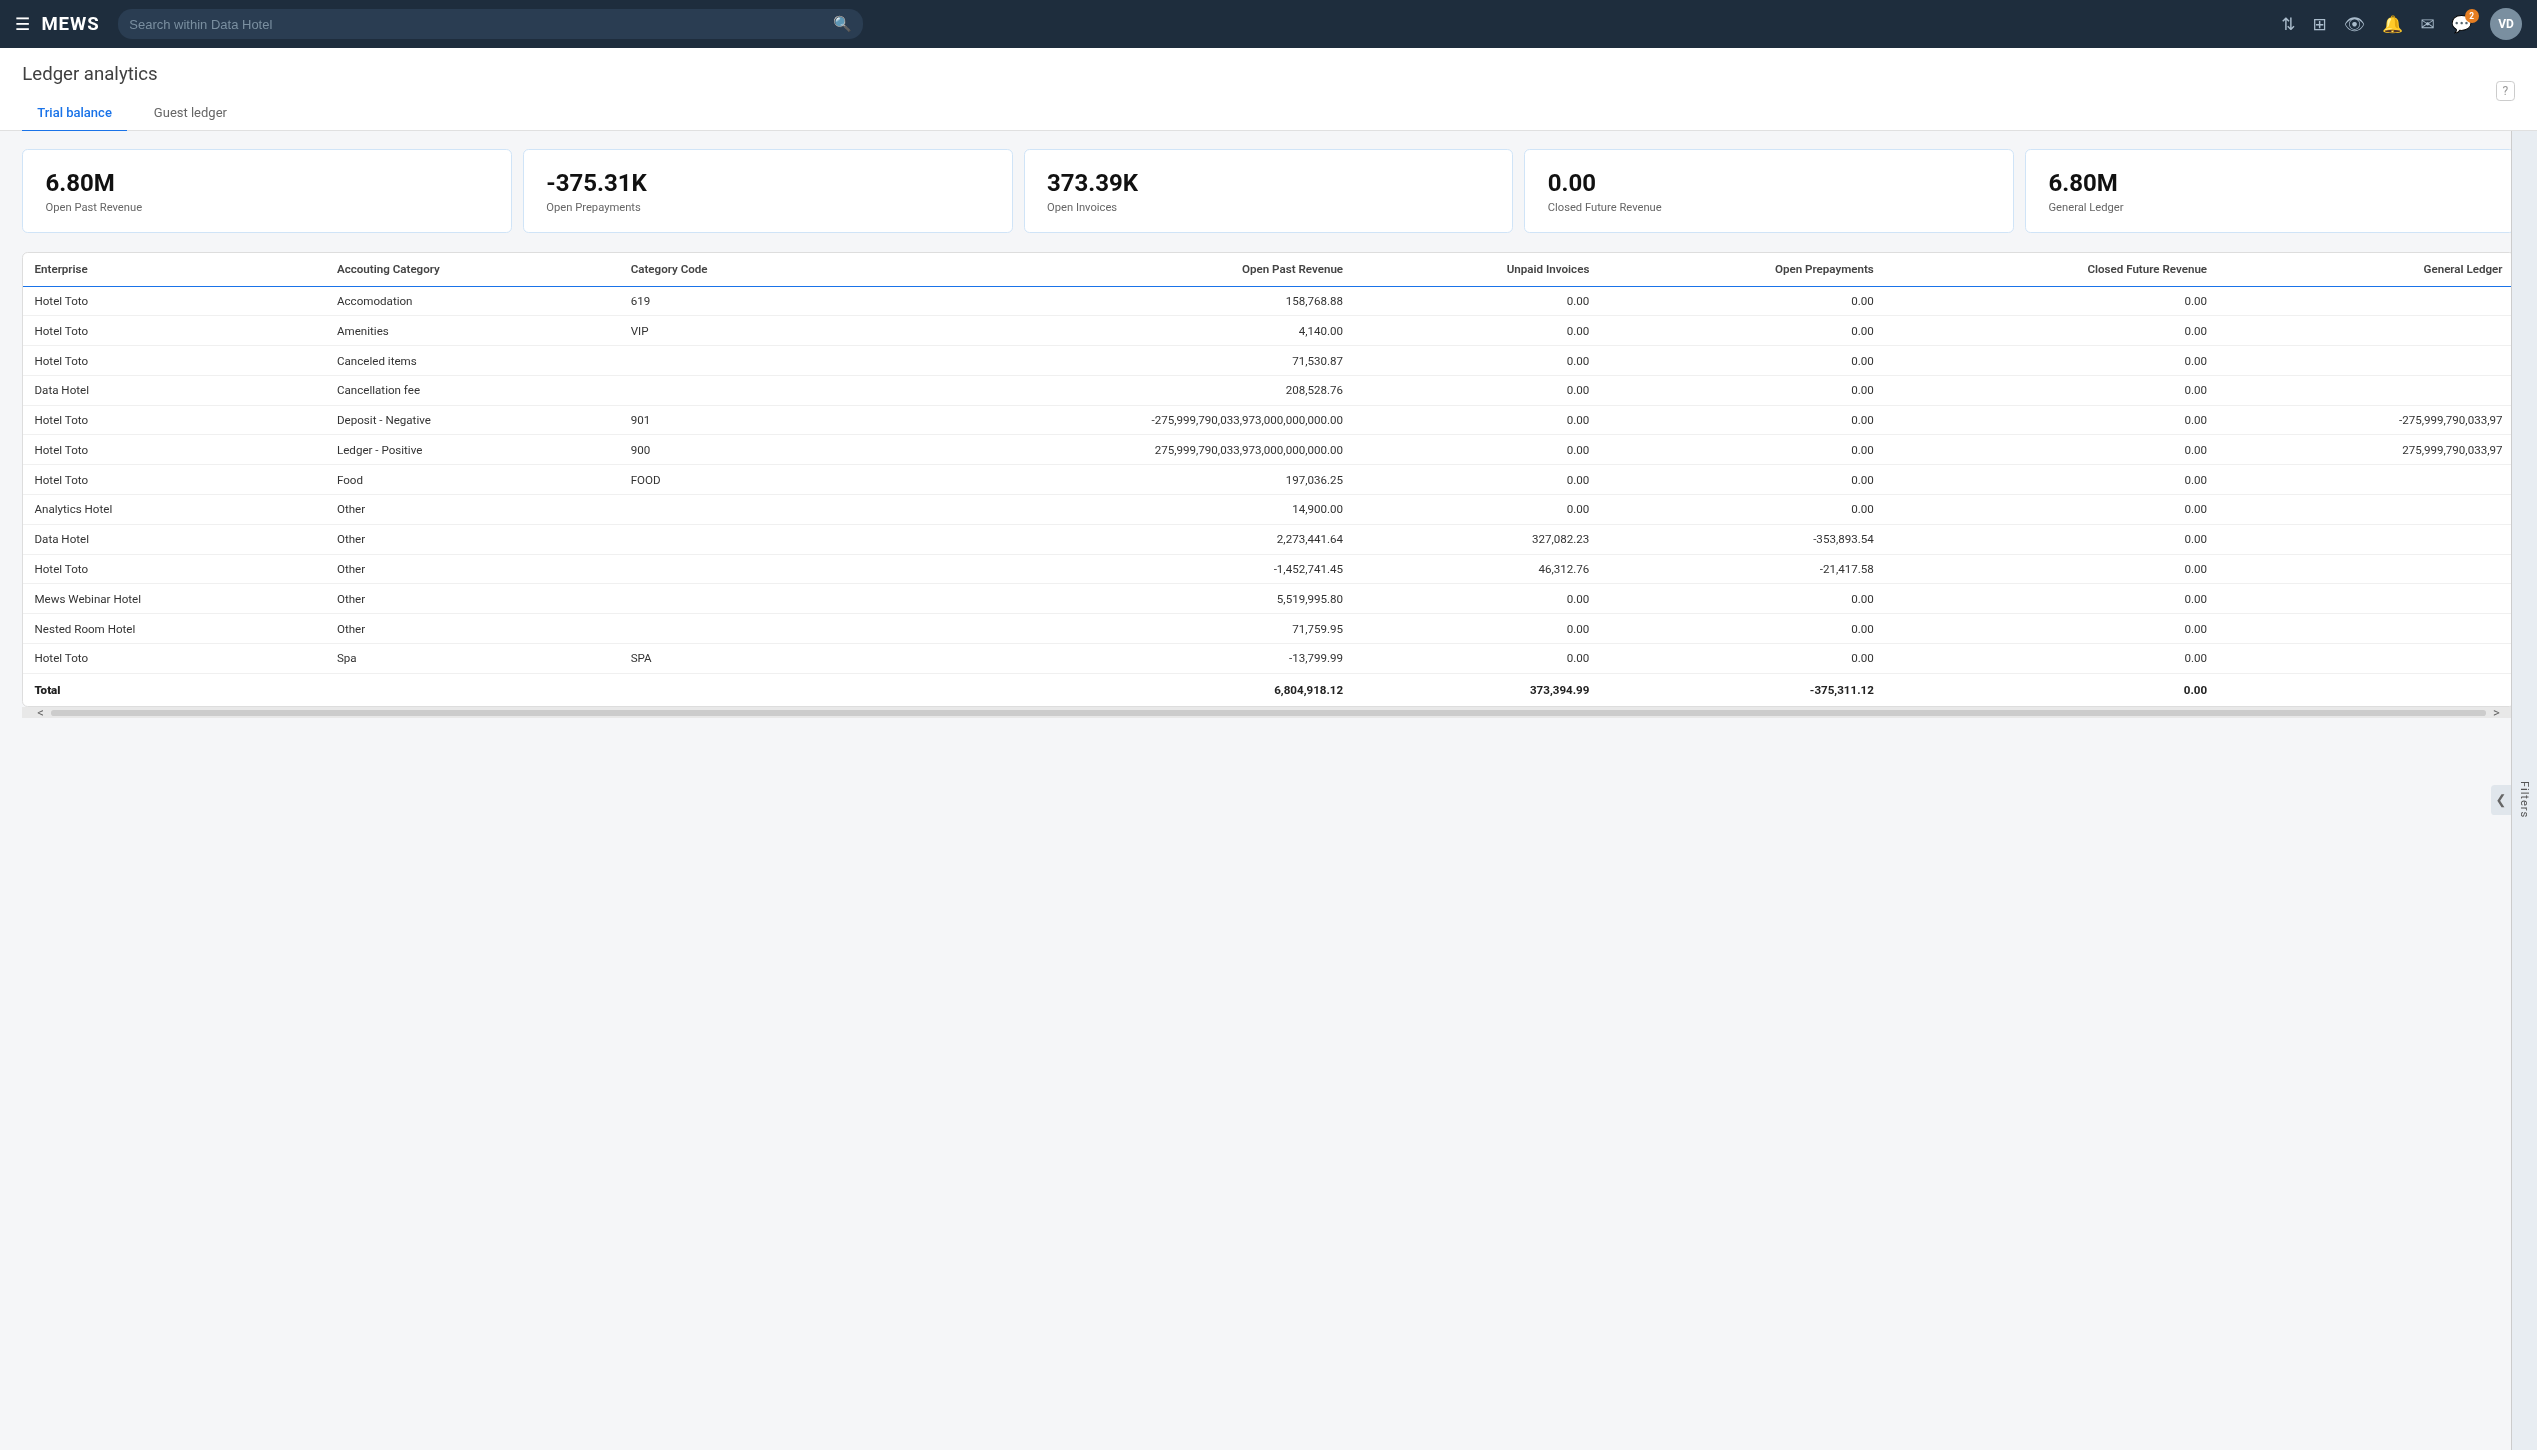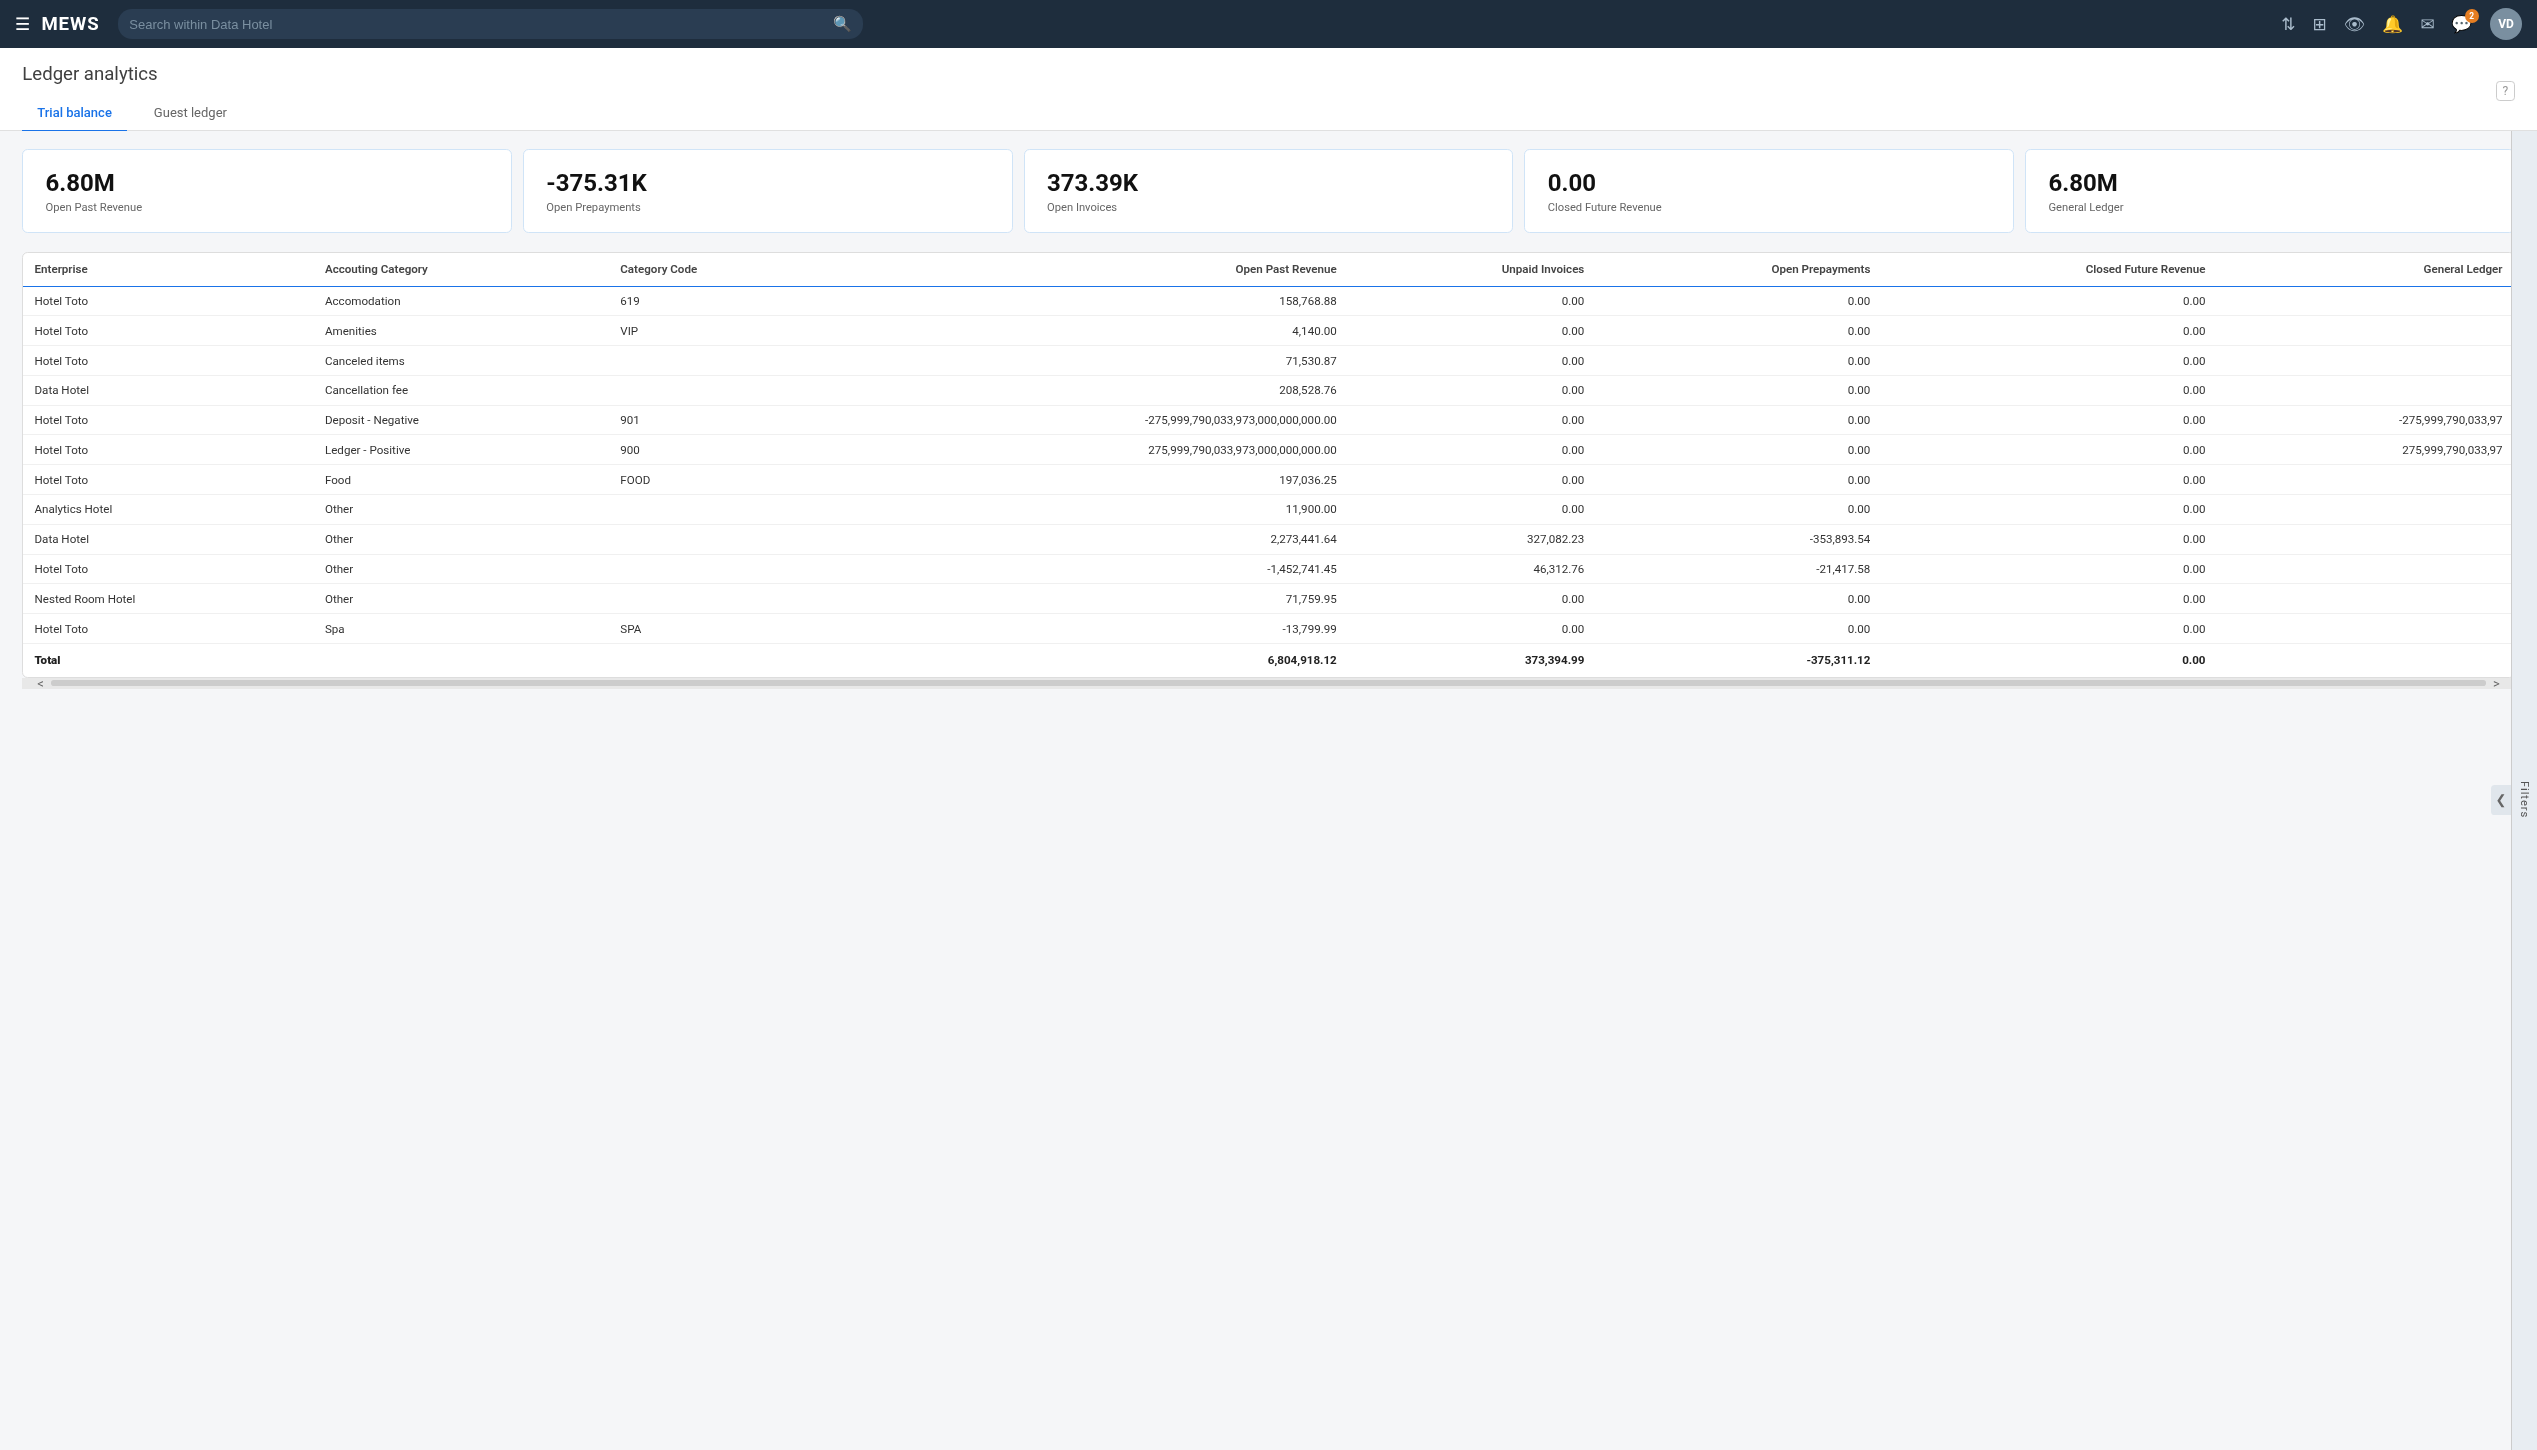--- a/index.html
+++ b/index.html
@@ -348,21 +348,21 @@
       <td class="num">197,036.25</td>
       <td class="num">0.00</td>
       <td class="num">0.00</td>
       <td class="num">0.00</td>
       <td class="num"></td>
     </tr>
             <tr>
       <td>Analytics Hotel</td>
       <td>Other</td>
       <td></td>
-      <td class="num">11,900.00</td>
+      <td class="num">14,900.00</td>
       <td class="num">0.00</td>
       <td class="num">0.00</td>
       <td class="num">0.00</td>
       <td class="num"></td>
     </tr>
             <tr>
       <td>Data Hotel</td>
       <td>Other</td>
       <td></td>
       <td class="num">2,273,441.64</td>
@@ -371,20 +371,30 @@
       <td class="num">0.00</td>
       <td class="num"></td>
     </tr>
             <tr>
       <td>Hotel Toto</td>
       <td>Other</td>
       <td></td>
       <td class="num">-1,452,741.45</td>
       <td class="num">46,312.76</td>
       <td class="num">-21,417.58</td>
+      <td class="num">0.00</td>
+      <td class="num"></td>
+    </tr>
+            <tr>
+      <td>Mews Webinar Hotel</td>
+      <td>Other</td>
+      <td></td>
+      <td class="num">5,519,995.80</td>
+      <td class="num">0.00</td>
+      <td class="num">0.00</td>
       <td class="num">0.00</td>
       <td class="num"></td>
     </tr>
             <tr>
       <td>Nested Room Hotel</td>
       <td>Other</td>
       <td></td>
       <td class="num">71,759.95</td>
       <td class="num">0.00</td>
       <td class="num">0.00</td>

